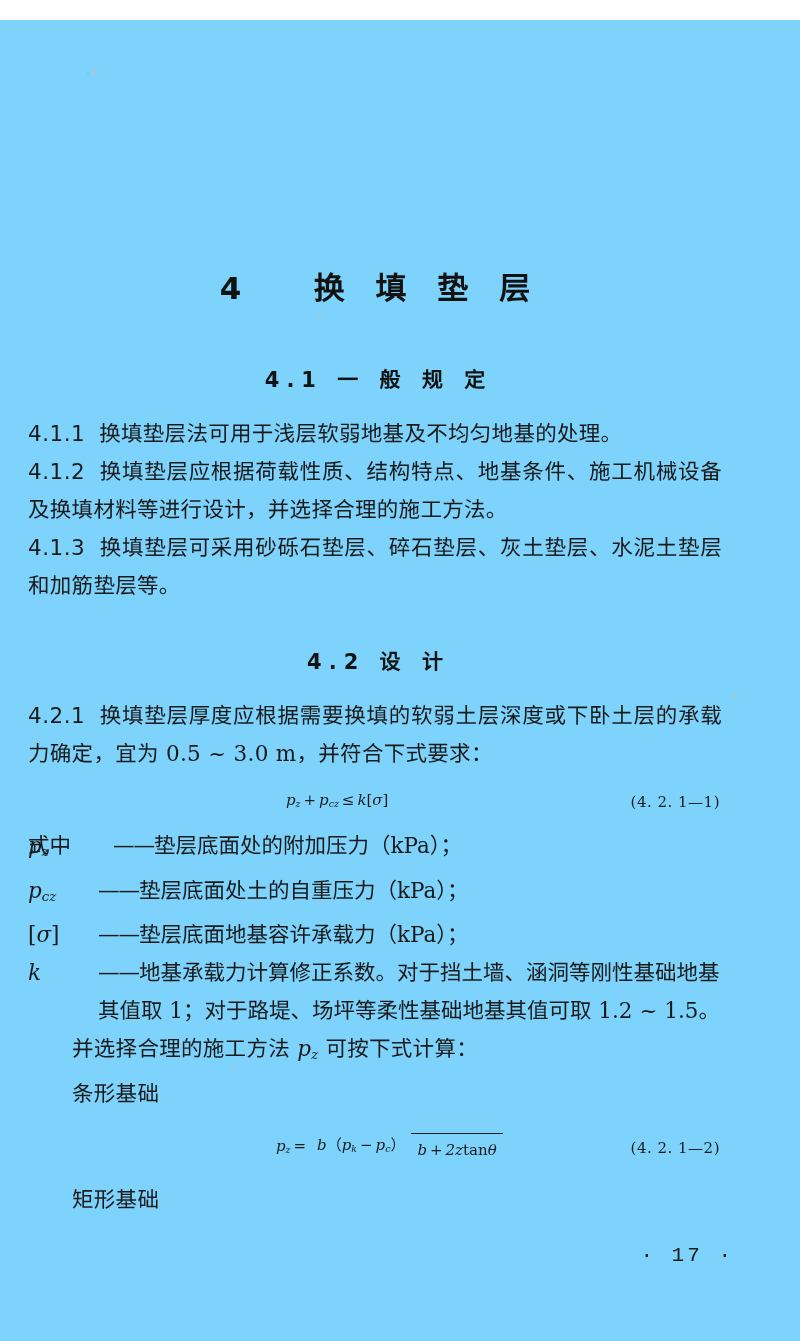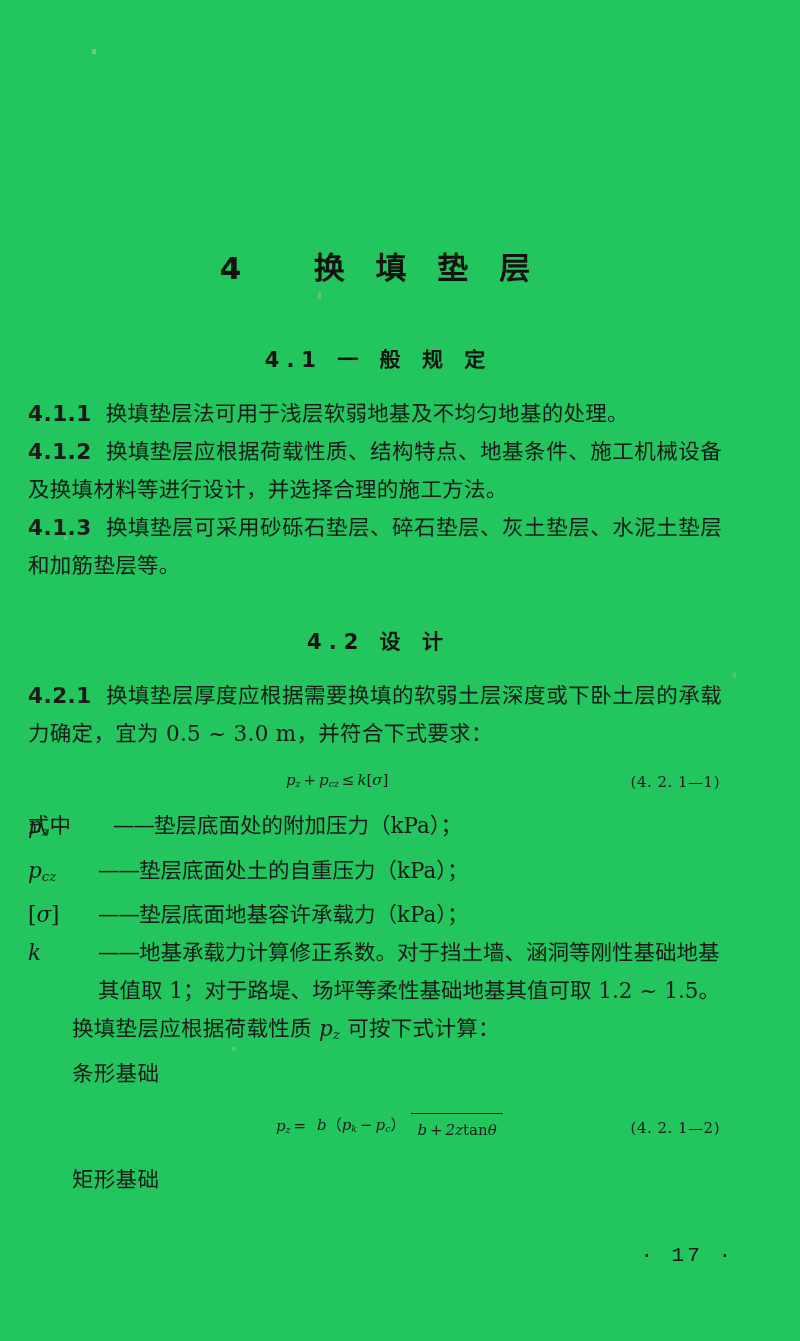--- a/index.html
+++ b/index.html
@@ -15,21 +15,22 @@
     overflow: hidden;
     font-family: "DejaVu Serif", "Liberation Serif", serif;
     color: #1b1b1b;
     -webkit-font-smoothing: antialiased;
   }
 
   
   .page {
     position: absolute;
     inset: 0;
-    background: #22c55e;
+    background: #7dd3fc;
+    margin-top: 20px;
   }
   .page-noise {
     position: absolute;
     inset: 0;
     pointer-events: none;
     background:
       radial-gradient(circle at 11% 4%,   rgba(0,0,0,.030) 0 1px, transparent 2px),
       radial-gradient(circle at 26% 42%,  rgba(0,0,0,.022) 0 1px, transparent 2px),
       radial-gradient(circle at 73% 13%,  rgba(0,0,0,.020) 0 1px, transparent 2px),
       radial-gradient(circle at 88% 66%,  rgba(0,0,0,.018) 0 1px, transparent 2px),
@@ -83,21 +84,21 @@
     line-height: 38px;
     color: #1a1a1a;
     margin: 0;
     text-align: justify;
     text-justify: inter-ideograph;
     letter-spacing: .3px;
   }
   .para.first { padding-top: 22px; }
   .para-num {
     font-family: "DejaVu Sans", "Liberation Sans", sans-serif;
-    font-weight: 700;
+    font-weight: 400;
     letter-spacing: .5px;
     margin-right: 14px;
   }
   .indent2 { text-indent: 44px; }
 
   
   .formula-row {
     display: flex;
     align-items: center;
     font-size: 15px;
@@ -238,21 +239,21 @@
         <span class="where-def"><span class="dash">——</span><span>垫层底面地基容许承载力（kPa）；</span></span>
       </div>
 
       <div class="where-row">
         <span class="where-label"><var>k</var></span>
         <span class="where-def"><span class="dash">——</span><span>地基承载力计算修正系数。对于挡土墙、涵洞等刚性基础地基其值取 1；对于路堤、场坪等柔性基础地基其值可取 1.2 ~ 1.5。</span></span>
       </div>
 
     </div>
 
-    <p class="para indent2"><span>换填垫层应根据荷载性质 </span><var>p</var><span class="sub">z</span><span> 可按下式计算：</span></p>
+    <p class="para indent2"><span>并选择合理的施工方法 </span><var>p</var><span class="sub">z</span><span> 可按下式计算：</span></p>
 
     <p class="para indent2">条形基础</p>
 
     <div class="formula-row formula-block2">
       <span class="expr"><var>p</var><span class="sub">z</span><span class="op">=</span><span class="frac">
             <span class="num"><var>b</var><span class="brk">（</span><var>p</var><span class="sub">k</span><span class="op">−</span><var>p</var><span class="sub">c</span><span class="brk">）</span></span>
             <span class="den"><var>b</var><span class="op">+</span><var>2z</var><span class="brk">tan</span><var>θ</var></span>
           </span></span>
       <span class="eqno">(4. 2. 1—2)</span>
     </div>

